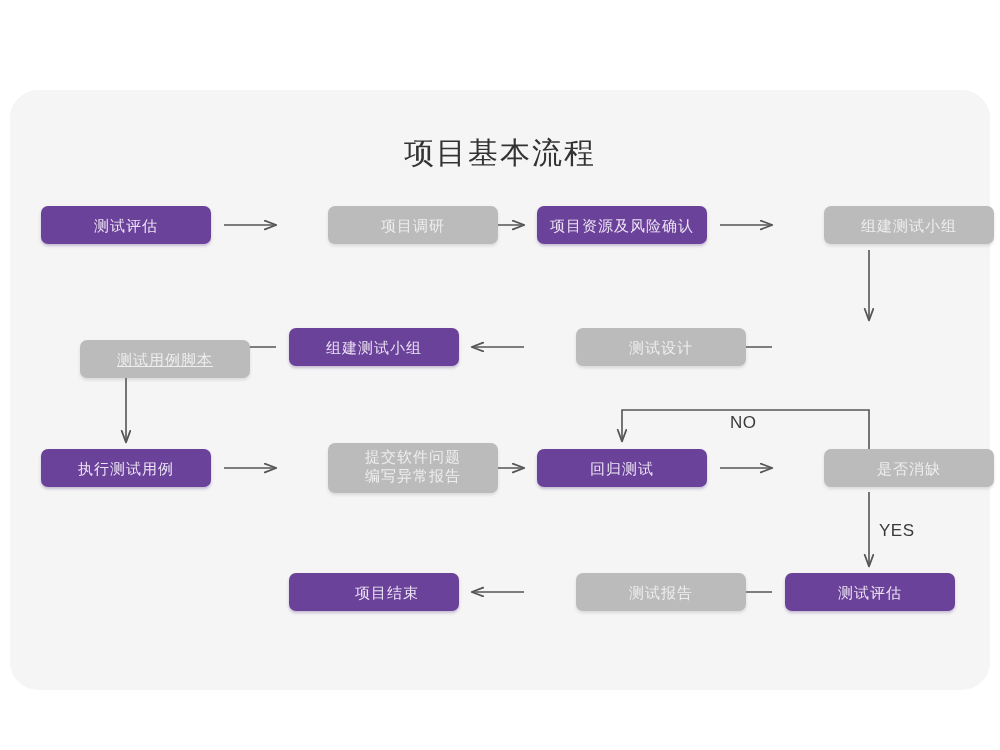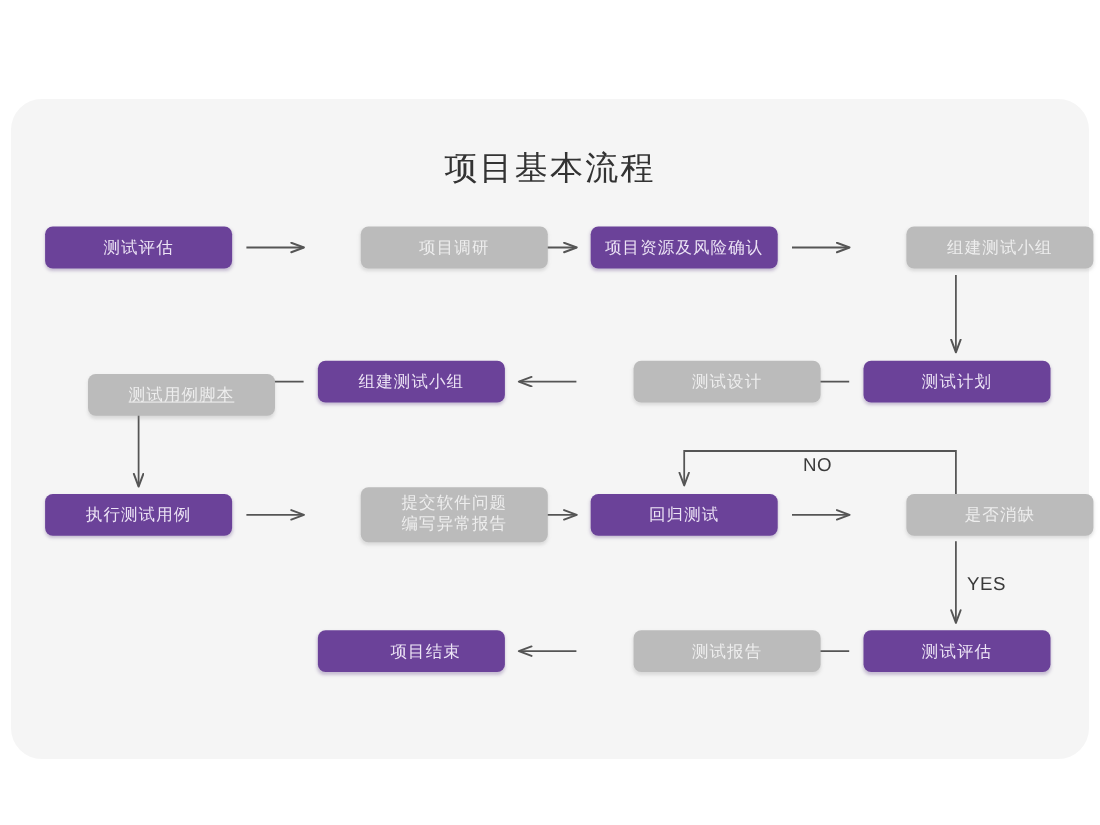--- a/index.html
+++ b/index.html
@@ -150,23 +150,20 @@
 
   <div class="node gray" style="left:41px;  top:340px;text-decoration:underline;">
     <span class="node-label">测试用例脚本</span>
   </div>
   <div class="node purple" style="left:289px; top:328px;">
     <span class="node-label">组建测试小组</span>
   </div>
   <div class="node gray" style="left:537px; top:328px;">
     <span class="node-label">测试设计</span>
   </div>
-  <div class="node purple" style="left:785px; top:328px;">
-    <span class="node-label">测试计划</span>
-  </div>
 
   <div class="node purple" style="left:41px;  top:449px;">
     <span class="node-label">执行测试用例</span>
   </div>
   <div class="node gray tall" style="left:289px; top:443px;">
     <span class="node-label">提交软件问题
 编写异常报告</span>
   </div>
   <div class="node purple" style="left:537px; top:449px;">
     <span class="node-label">回归测试</span>

